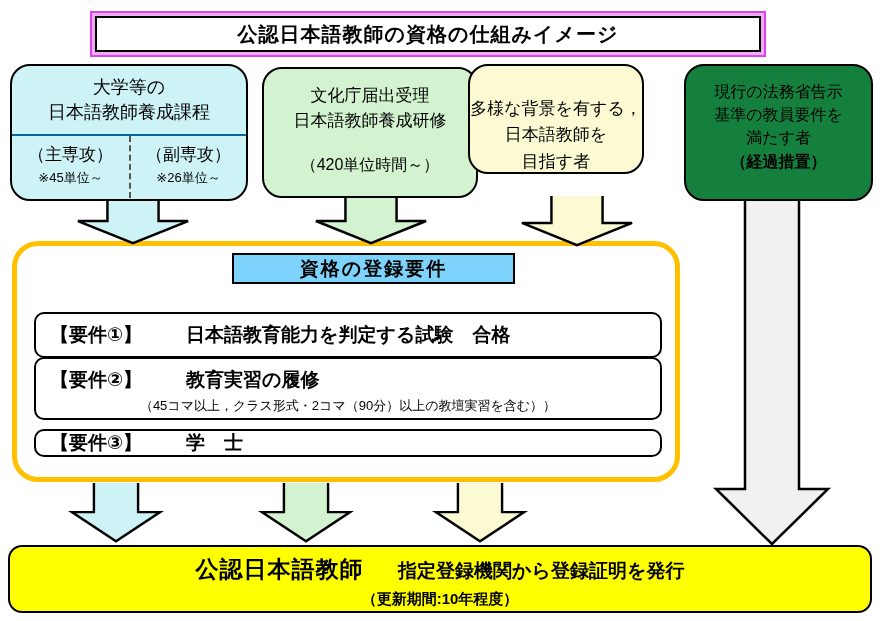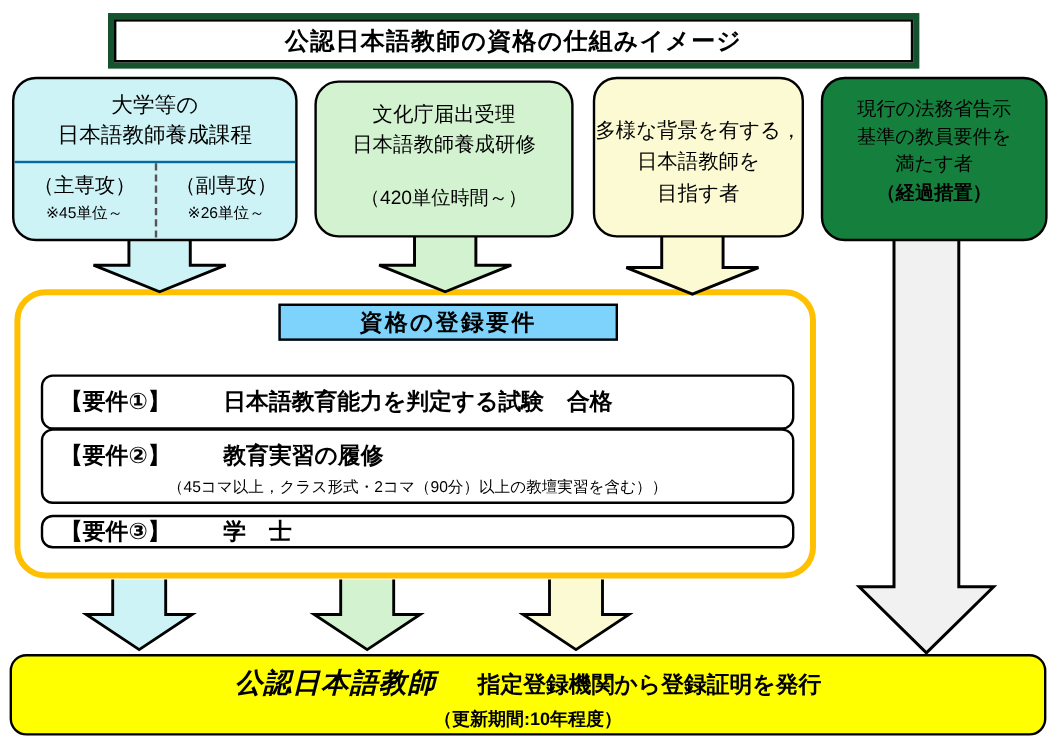--- a/index.html
+++ b/index.html
@@ -2,31 +2,31 @@
 <html><head>
 <meta charset="utf-8">
 <style>
   * { margin:0; padding:0; box-sizing:border-box; }
   html,body { background:#fff; }
   body { font-family:"Liberation Sans","DejaVu Sans",sans-serif; color:#000; }
   .stage { position:relative; width:880px; height:621px; background:#fff; overflow:hidden; }
 
   
   .title-frame { position:absolute; left:90px; top:11px; width:676px; height:46px;
-    border:2px solid #14532d; background:#14532d; padding:3px; z-index:4; }
+    border:2px solid #d946ef; background:#f0abfc; padding:3px; z-index:4; }
   .title-inner { width:100%; height:100%; border:2px solid #000; background:#fff;
     display:flex; align-items:center; justify-content:center; }
   .title-inner span { font-size:20px; font-weight:bold; letter-spacing:1px; }
 
   
   .src { position:absolute; border:2.5px solid #000; border-radius:20px;
     text-align:center; z-index:3; overflow:hidden; }
   .box1 { left:10px;  top:64px; width:238px; height:137px; }
   .box2 { left:262px; top:67px; width:216px; height:131px; }
-  .box3 { left:494px; top:64px; width:176px; height:134px; }
+  .box3 { left:468px; top:64px; width:176px; height:110px; }
   .box4 { left:684px; top:64px; width:189px; height:137px; }
 
   .b1-head { height:70px; border-bottom:2px solid #0369a1; font-size:18px;
     line-height:1.4; padding-top:9px; }
   .b1-bottom { display:flex; height:62px; }
   .b1-col { width:50%; padding-top:7px; }
   .b1-col + .b1-col { border-left:2px dashed #555; }
   .b1-col .mj { font-size:17px; }
   .b1-col .nt { font-size:13px; margin-top:3px; }
 
@@ -61,21 +61,21 @@
   .req2 .req-row { height:34px; align-items:flex-end; }
   .req-label { font-size:19px; font-weight:bold; white-space:nowrap; }
   .req-text  { font-size:19px; font-weight:bold; margin-left:44px; white-space:nowrap; }
   .req-sub { text-align:center; font-size:13px; margin-top:4px; white-space:nowrap; }
 
   
   .result { position:absolute; left:8px; top:545px; width:864px; height:68px;
     background:#ffff00; border:2.5px solid #000; border-radius:14px;
     text-align:center; z-index:1; padding-top:7px; }
   .result .l1 { white-space:nowrap; }
-  .result .nm  { font-size:23px; font-weight:bold; letter-spacing:1px;font-style:italic; }
+  .result .nm  { font-size:23px; font-weight:bold; letter-spacing:1px; }
   .result .act { font-size:19px; font-weight:bold; margin-left:30px; }
   .result .nt  { font-size:15px; font-weight:bold; margin-top:5px; }
 </style>
 </head>
 <body>
 
 <div class="stage">
 
   <div class="title-frame">
     <div class="title-inner">

